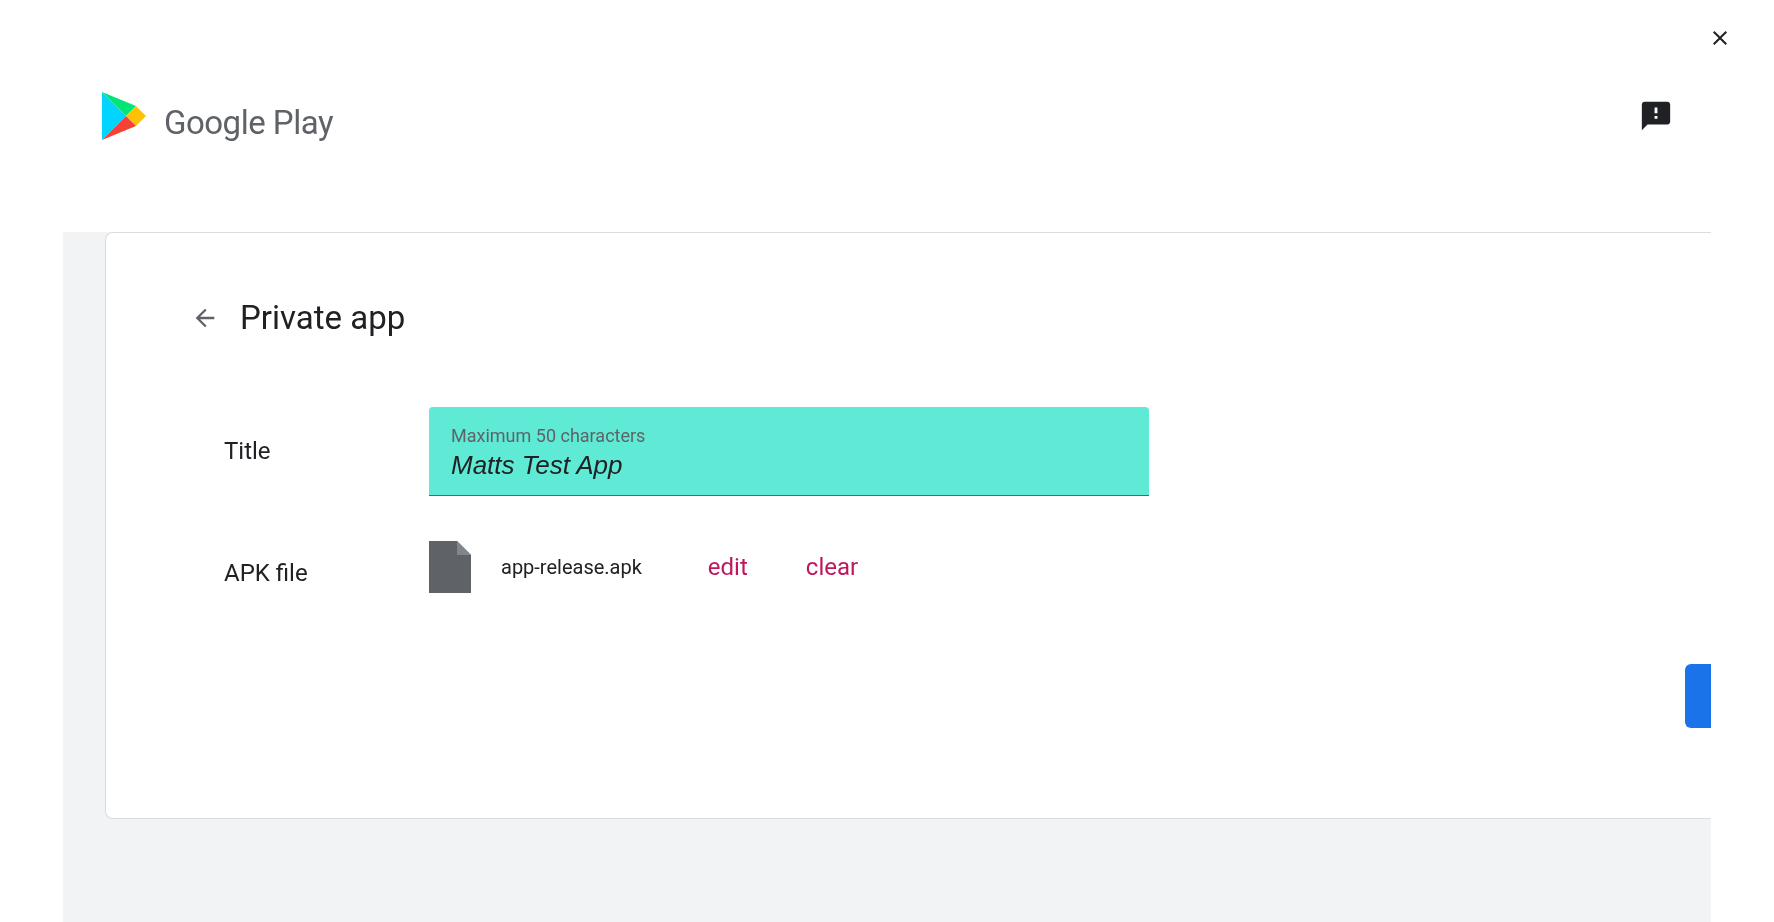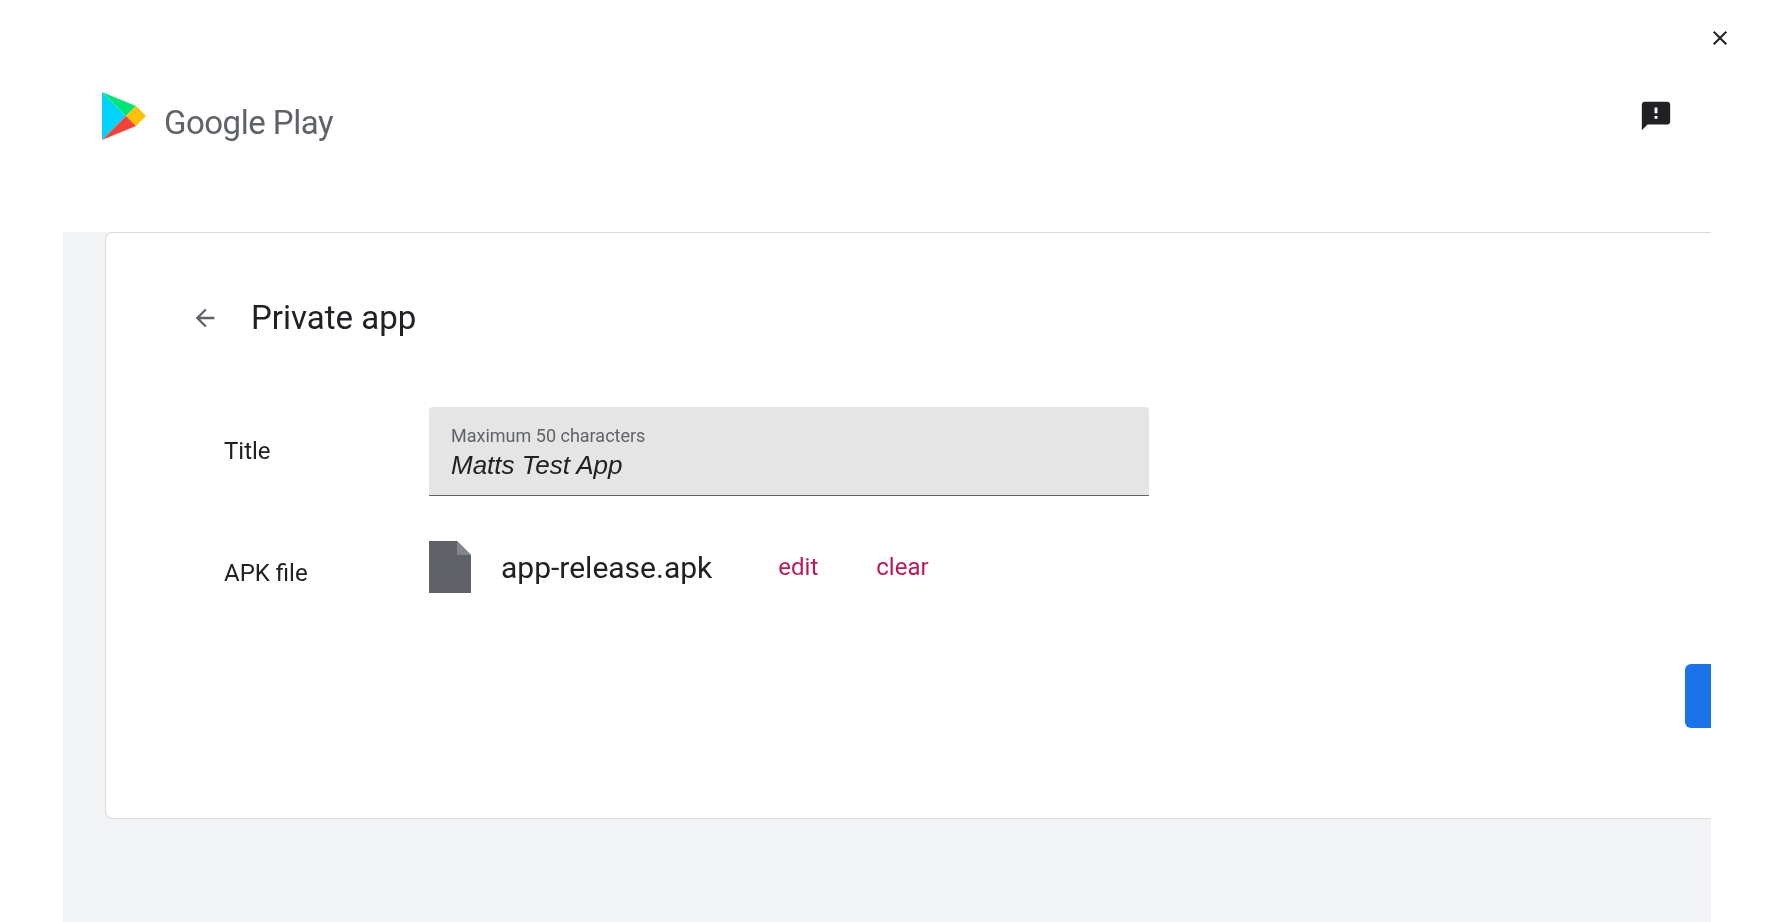--- a/index.html
+++ b/index.html
@@ -77,21 +77,21 @@
       width: calc(100% - 42px);
       border-right: none;
       border-top-right-radius: 0;
       border-bottom-right-radius: 0;
       padding: 65px 0 180px 0;
       position: relative;
     }
     .page-title-row {
       display: flex;
       align-items: center;
-      gap: 32px;
+      gap: 21px;
       padding-left: 85px;
       margin-bottom: 70px;
     }
     .back-arrow {
       cursor: pointer;
       width: 28px;
       height: 28px;
       display: flex;
       align-items: center;
       justify-content: center;
@@ -114,21 +114,21 @@
     .field-label {
       font-size: 24px;
       color: #202124;
       width: 205px;
       padding-top: 30px;
     }
     .field-label.apk {
       padding-top: 18px;
     }
     .text-input-wrapper {
-      background: #e5e5e5;
+      background: #5eead4;
       border-bottom: 1px solid #5f6368;
       padding: 18px 22px 14px 22px;
       width: 720px;
       border-top-left-radius: 4px;
       border-top-right-radius: 4px;
     }
     .input-helper {
       font-size: 18px;
       color: #5f6368;
       margin-bottom: 4px;
@@ -145,21 +145,21 @@
     .apk-row {
       display: flex;
       align-items: center;
       gap: 30px;
     }
     .file-icon {
       width: 42px;
       height: 52px;
     }
     .file-name {
-      font-size: 30px;
+      font-size: 20px;
       color: #202124;
       margin-right: 8px;
     }
     .link-btn {
       font-size: 24px;
       color: #be185d;
       cursor: pointer;
       margin-left: 28px;
     }
     .floating-btn {

